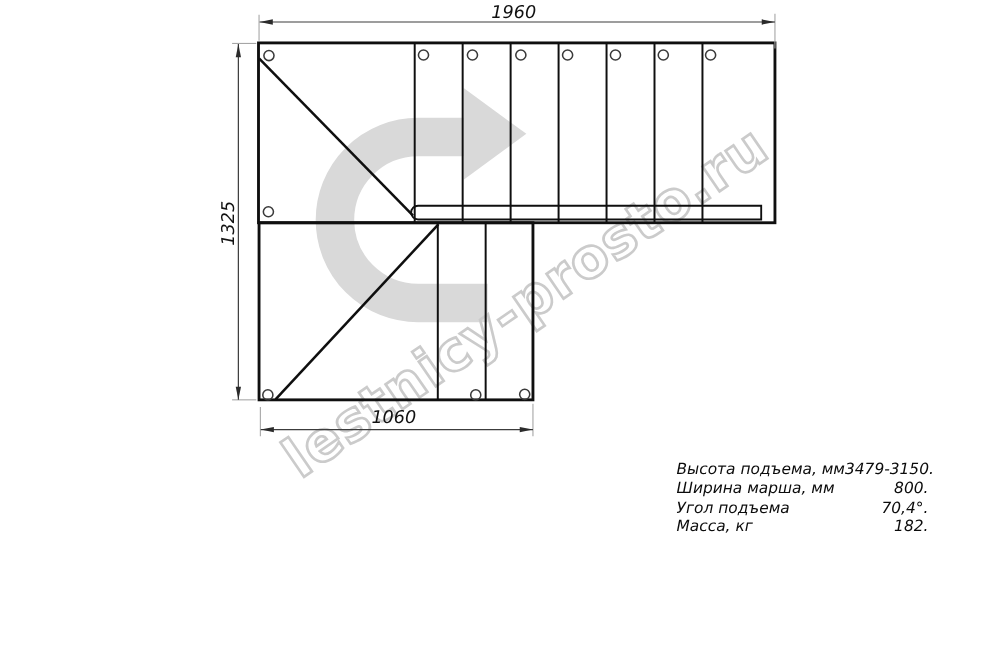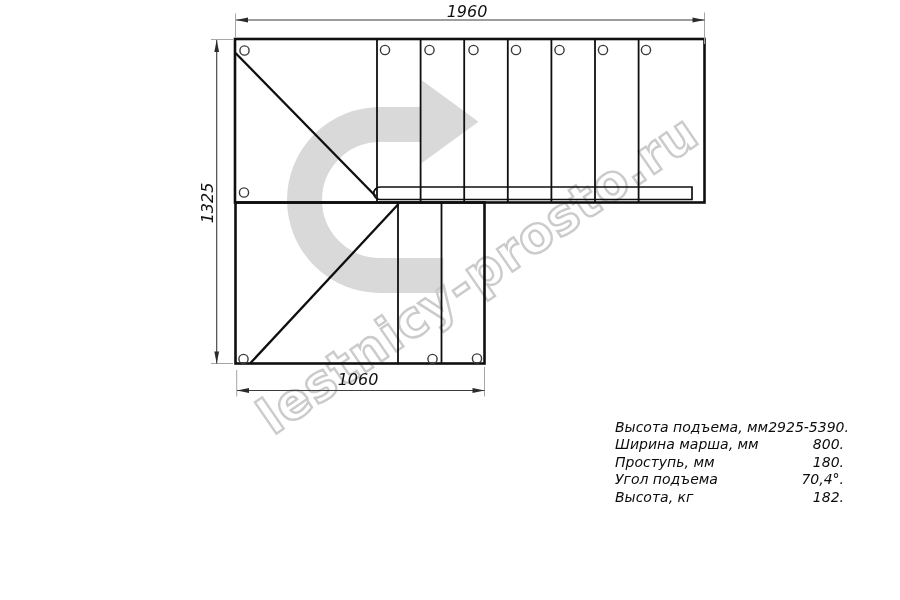--- a/index.html
+++ b/index.html
@@ -102,33 +102,29 @@
       <line x1="237" y1="390.5" x2="484.5" y2="390.5" stroke="#3c3c3c" stroke-width="1.1"></line>
       <polygon points="237,390.5 249,388.1 249,392.9" fill="#2b2b2b"></polygon>
       <polygon points="484.5,390.5 472.5,388.1 472.5,392.9" fill="#2b2b2b"></polygon>
       <text class="dim" x="358" y="384.5" text-anchor="middle">1060</text>
     </g>
   </svg>
 
   <div class="specs">
     <div class="spec-row">
       <span class="lbl">Высота подъема, мм</span>
-      <span class="val">2925-5390.</span>
+      <span class="val">3479-3150.</span>
     </div>
     <div class="spec-row">
       <span class="lbl">Ширина марша, мм</span>
       <span class="val">800.</span>
     </div>
     <div class="spec-row">
-      <span class="lbl">Проступь, мм</span>
-      <span class="val">180.</span>
-    </div>
-    <div class="spec-row">
       <span class="lbl">Угол подъема</span>
       <span class="val">70,4°.</span>
     </div>
     <div class="spec-row">
-      <span class="lbl">Высота, кг</span>
+      <span class="lbl">Масса, кг</span>
       <span class="val">182.</span>
     </div>
   </div>
 
 </div>
 
 </body></html>

